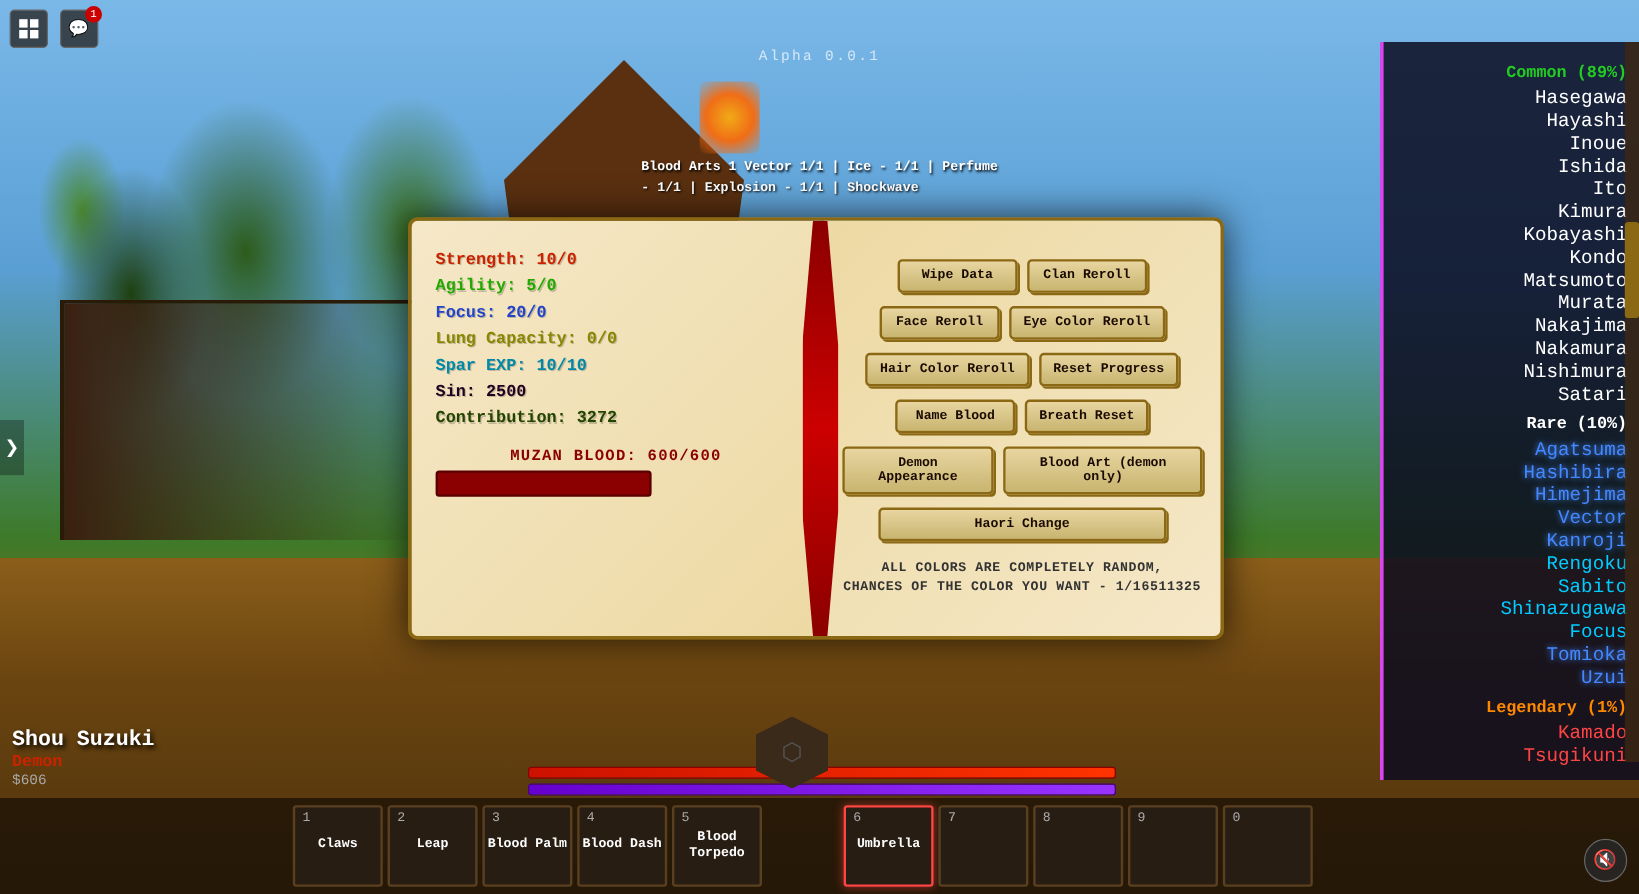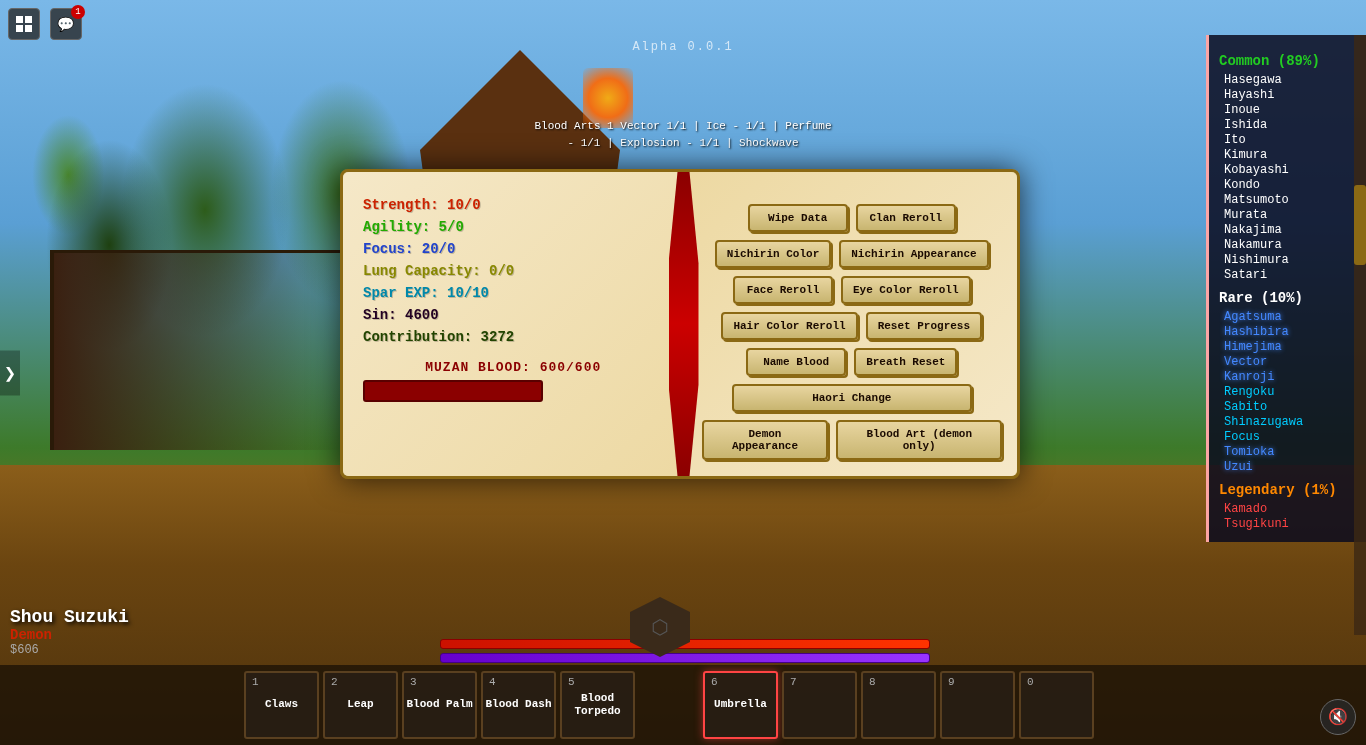--- a/index.html
+++ b/index.html
@@ -66,40 +66,40 @@
       transform: translateX(-50%);
       color: rgba(255,255,255,0.7);
       font-size: 12px;
       font-family: 'Courier New', monospace;
       letter-spacing: 2px;
     }
 
     
     .skills-bar {
       position: absolute;
-      top: 118px;
+      top: 132px;
       left: 50%;
       transform: translateX(-50%);
-      text-align: center;
+      text-align: left;
       color: #fff;
       font-size: 11px;
       font-family: 'Courier New', monospace;
-      font-weight: normal;
+      font-weight: bold;
       line-height: 1.5;
       text-shadow: 1px 1px 2px #000;
       white-space: nowrap;
     }
 
     
     .book-container {
       position: absolute;
-      top: 169px;
+      top: 181px;
       left: 340px;
       width: 680px;
-      height: 310px;
+      height: 352px;
       background: linear-gradient(135deg, #f5e8c8 0%, #e8d5a0 100%);
       border-radius: 8px;
       border: 3px solid #8b6914;
       box-shadow: 0 0 30px rgba(0,0,0,0.7), inset 0 0 20px rgba(139,105,20,0.3);
       display: flex;
     }
 
     .book-left {
       flex: 1;
       padding: 25px 20px;
@@ -337,41 +337,42 @@
       background: rgba(0,0,0,0.3);
       padding: 10px 4px;
       cursor: pointer;
     }
 
     
     .clan-panel {
       position: absolute;
       top: 35px;
       right: 0;
-      width: 160px;
+      width: 216px;
       background: rgba(10,10,30,0.85);
       padding: 10px;
-      border-left: 3px solid #fca5a5;
+      border-left: 3px solid #d946ef;
+      text-align: right;
     }
 
     .clan-category {
       font-family: 'Courier New', monospace;
       font-size: 14px;
       font-weight: bold;
       margin-bottom: 4px;
       margin-top: 8px;
     }
 
     .clan-common { color: #22cc22; }
     .clan-rare { color: #ffffff; }
     .clan-legendary { color: #ff8800; }
 
     .clan-item {
       font-family: 'Courier New', monospace;
-      font-size: 12px;
+      font-size: 16px;
       color: #fff;
       margin-left: 5px;
       margin-bottom: 1px;
       cursor: pointer;
     }
 
     .clan-item.highlighted { color: #4488ff; text-shadow: 0 0 5px #4488ff; }
     .clan-item.selected-blue { color: #00ccff; }
     .clan-item.legendary-red { color: #ff4444; }
 
@@ -484,53 +485,53 @@
 
 <div class="book-container">
 
   <div class="book-left">
     <div class="ribbon"></div>
     <div class="stat-line stat-strength">Strength: 10/0</div>
     <div class="stat-line stat-agility">Agility: 5/0</div>
     <div class="stat-line stat-focus">Focus: 20/0</div>
     <div class="stat-line stat-lung">Lung Capacity: 0/0</div>
     <div class="stat-line stat-spar">Spar EXP: 10/10</div>
-    <div class="stat-line stat-sin">Sin: 4600</div>
+    <div class="stat-line stat-sin">Sin: 2500</div>
     <div class="stat-line stat-contrib">Contribution: 3272</div>
     <div class="muzan-label">Muzan Blood: 600/600</div>
     <div class="muzan-bar"></div>
   </div>
 
   <div class="book-right">
     <div class="btn-row">
       <button class="book-btn">Wipe Data</button>
       <button class="book-btn">Clan Reroll</button>
-    </div>
-    <div class="btn-row">
-      <button class="book-btn">Nichirin Color</button>
-      <button class="book-btn">Nichirin Appearance</button>
     </div>
     <div class="btn-row">
       <button class="book-btn">Face Reroll</button>
       <button class="book-btn">Eye Color Reroll</button>
     </div>
     <div class="btn-row">
       <button class="book-btn">Hair Color Reroll</button>
       <button class="book-btn">Reset Progress</button>
     </div>
     <div class="btn-row">
       <button class="book-btn">Name Blood</button>
       <button class="book-btn">Breath Reset</button>
     </div>
     <div class="btn-row">
+      <button class="book-btn book-btn-wide" style="min-width:120px;">Demon Appearance</button>
+      <button class="book-btn book-btn-wide" style="min-width:120px;">Blood Art (demon only)</button>
+    </div>
+    <div class="btn-row">
       <button class="book-btn book-btn-wide" style="min-width:240px;">Haori Change</button>
     </div>
-    <div class="btn-row">
-      <button class="book-btn book-btn-wide" style="min-width:120px;">Demon Appearance</button>
-      <button class="book-btn book-btn-wide" style="min-width:120px;">Blood Art (demon only)</button>
+    <div class="random-text">
+      <div>All colors are completely random,</div>
+      <div>chances of the color you want - 1/16511325</div>
     </div>
   </div>
 </div>
 
 <div class="hotbar-bars">
   <div class="hbar hbar-red"></div>
   <div class="hbar hbar-purple"></div>
 </div>
 
 <div class="hex-center">

